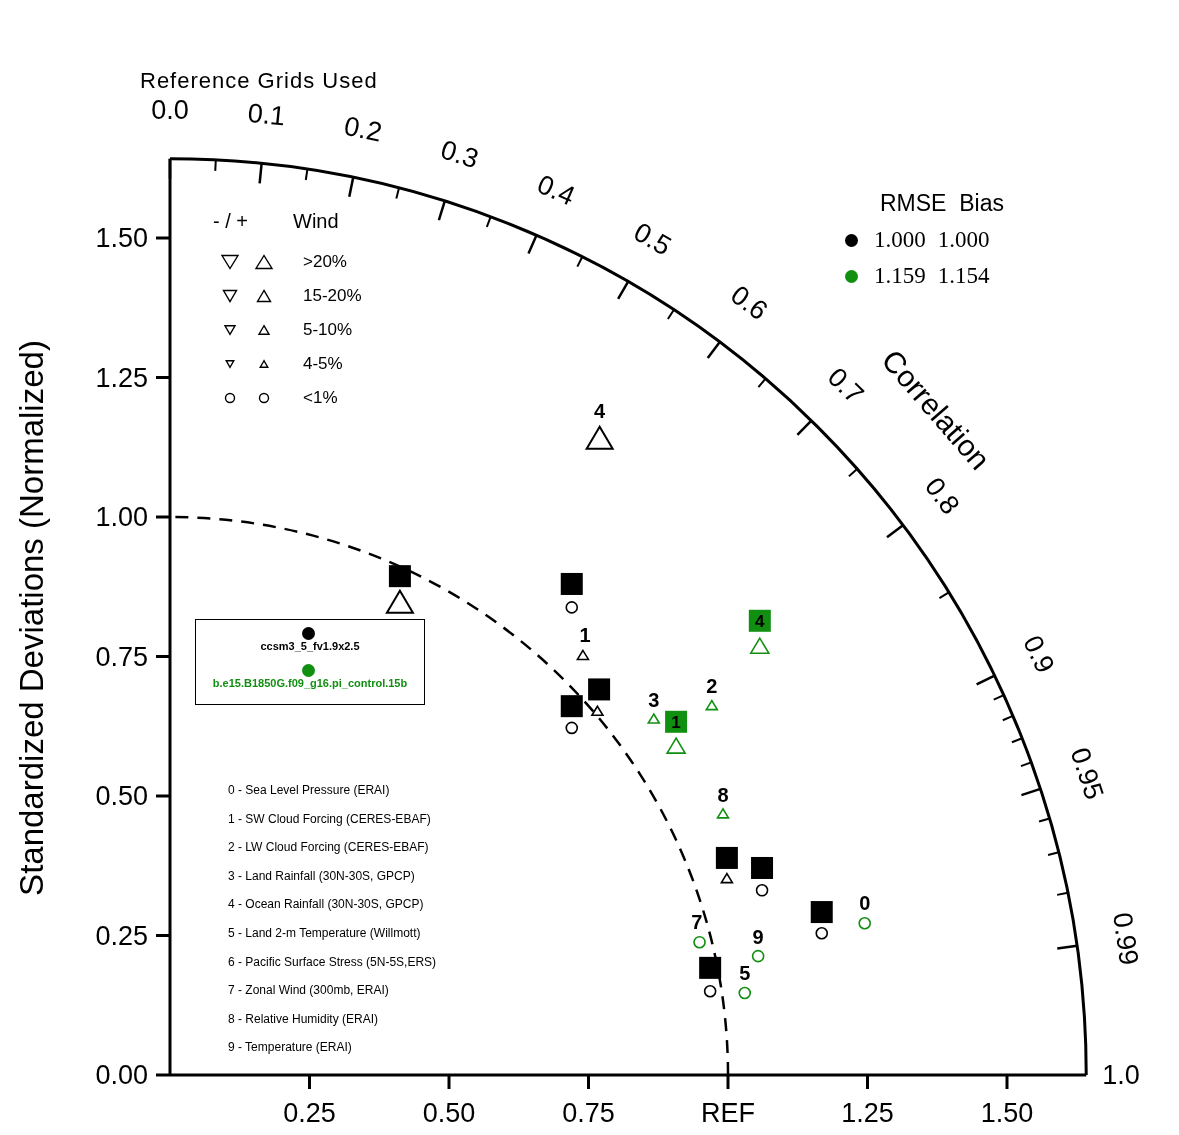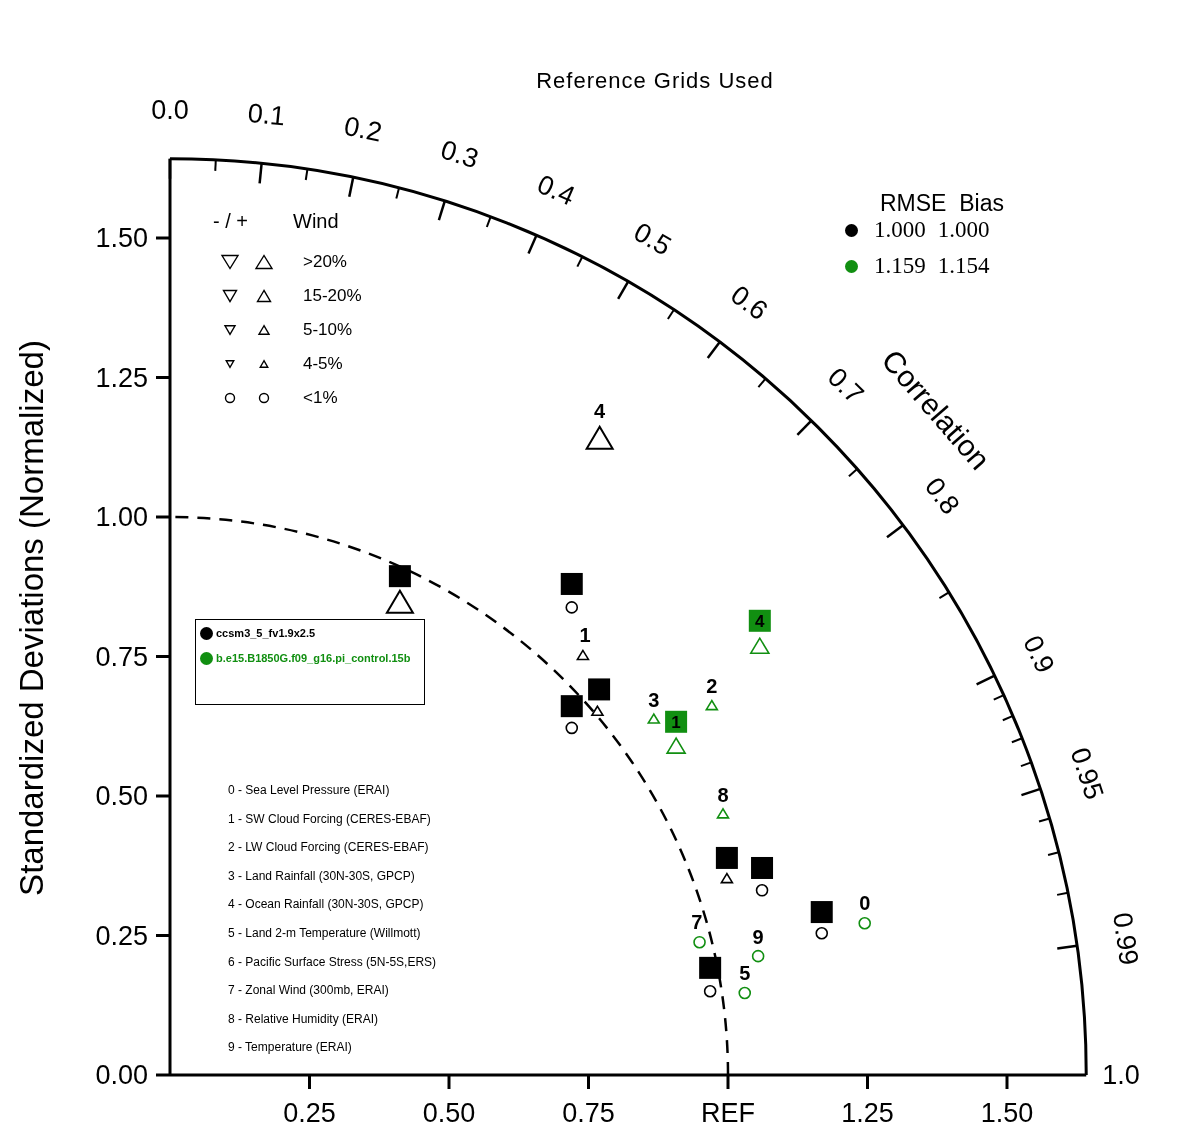--- a/index.html
+++ b/index.html
@@ -2,38 +2,38 @@
 <html><head>
 <meta charset="utf-8">
 <style>
   html,body{margin:0;padding:0;background:#ffffff;}
   .canvas{position:relative;width:1179px;height:1135px;background:#fff;
           font-family:"Liberation Sans",sans-serif;color:#000;overflow:hidden;}
   svg.plot{position:absolute;left:0;top:0;}
   svg text{font-family:"Liberation Sans",sans-serif;fill:#000;}
   .title{position:absolute;left:140px;top:6px;width:1030px;text-align:center;
          font-size:38px;letter-spacing:4px;}
-  .subtitle{position:absolute;left:140px;top:68px;width:1030px;text-align:center;
+  .subtitle{position:absolute;left:140px;top:68px;width:1030px;text-align:left;
          font-size:22px;letter-spacing:1px;}
   .ylabel{position:absolute;left:-418px;top:600px;width:900px;height:36px;line-height:36px;
          text-align:center;font-size:33px;transform:rotate(-90deg);}
   .bias-legend{position:absolute;left:213px;top:210px;}
   .bias-header{display:flex;font-size:20px;margin-bottom:12px;}
   .bias-header .hs{width:80px;}
   .bias-row{display:flex;align-items:center;height:34px;font-size:17px;}
   .bias-row .s1,.bias-row .s2{width:34px;display:flex;justify-content:center;}
   .bias-row .lbl{margin-left:22px;}
   .rmse-legend{position:absolute;left:845px;top:190px;font-size:23px;}
-  .rmse-header{padding-left:35px;white-space:pre;}
+  .rmse-header{padding-left:35px;margin-bottom:10px;white-space:pre;}
   .rmse-row{display:flex;align-items:center;margin-bottom:10px;font-family:Liberation Serif, serif;}
   .rmse-row .dot{width:13px;height:13px;border-radius:50%;margin-right:16px;flex:none;}
   .rmse-row .num{margin-right:12px;}
   .model-legend{position:absolute;left:195px;top:619px;width:230px;height:86px;
          border:1.5px solid #000;box-sizing:border-box;padding:7px 4px;background:#fff0;}
-  .model-row{display:flex;margin-bottom:12px;}
+  .model-row{display:flex;align-items:center;margin-bottom:12px;flex-direction:column;}
   .model-row .dot{width:13px;height:13px;border-radius:50%;margin-right:3px;flex:none;}
   .model-row .name{font-size:11px;font-weight:bold;white-space:nowrap;}
   .var-list{position:absolute;left:228px;top:776px;font-size:12px;line-height:28.6px;white-space:pre;}
 </style>
 </head>
 <body>
 
 <div class="canvas">
   <svg id="plot" class="plot" width="1179" height="1135">
       <path d="M 728 1075 A 558 558 0 0 0 170 517" fill="none" stroke="#000" stroke-width="2.5" stroke-dasharray="13 9"></path>

